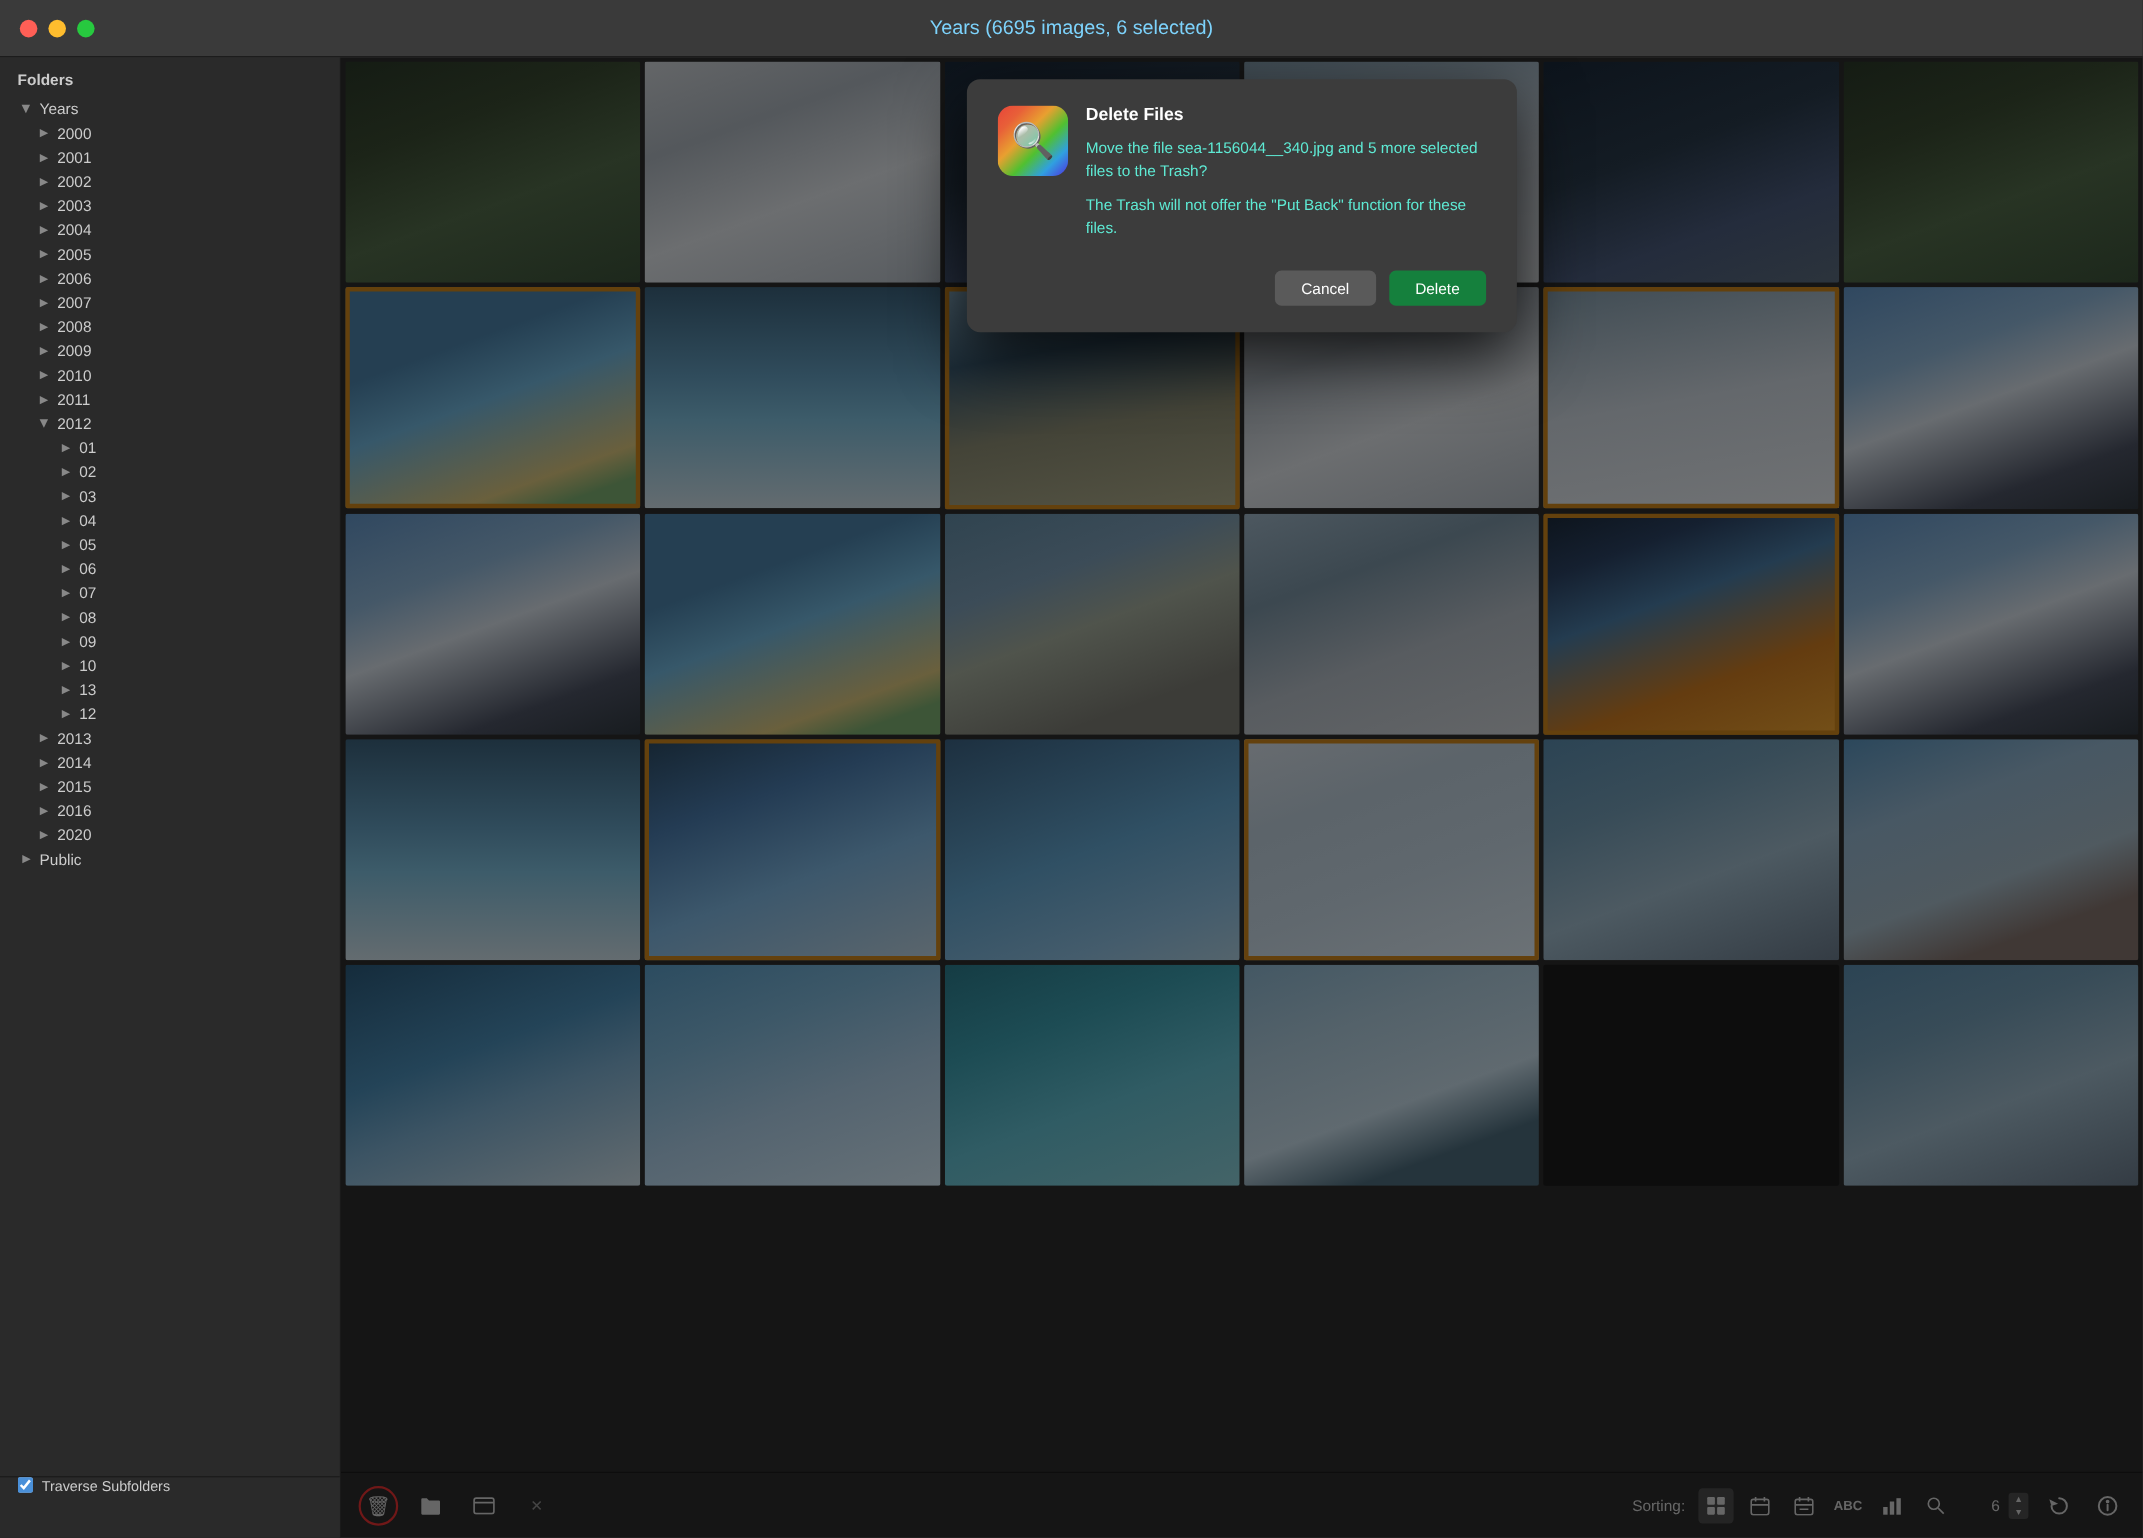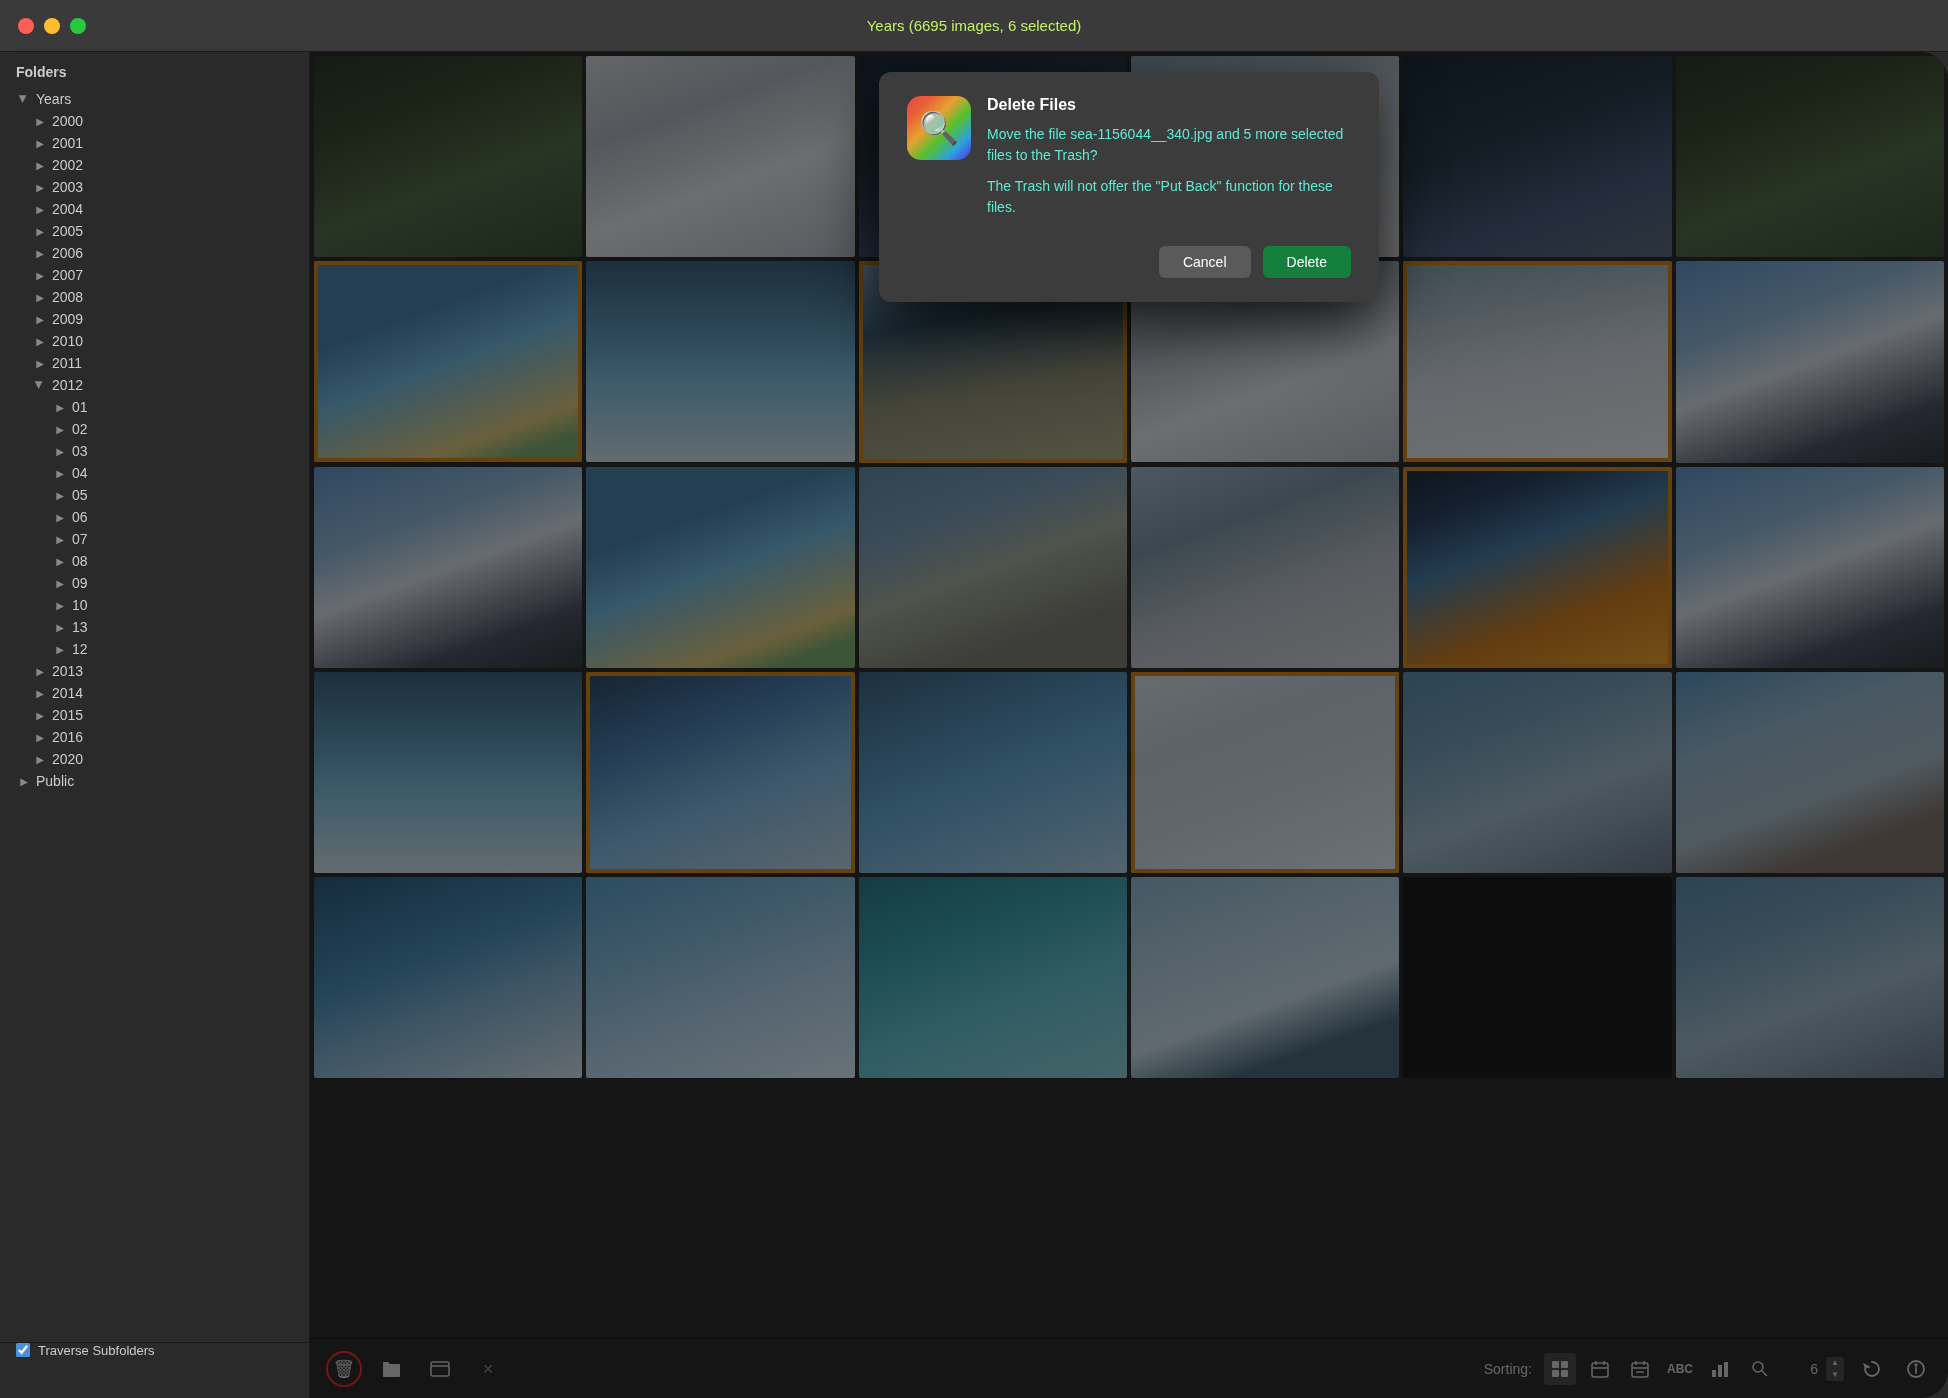--- a/index.html
+++ b/index.html
@@ -34,31 +34,30 @@
       width: 16px;
       height: 16px;
       border-radius: 50%;
       border: none;
       cursor: pointer;
     }
     .btn-close { background: #ff5f56; }
     .btn-min { background: #ffbd2e; }
     .btn-max { background: #27c93f; }
     .titlebar-title {
-      color: #bef264;
-      font-size: 15px;
+      color: #7dd3fc;
+      font-size: 18px;
       font-weight: 500;
     }
 
     
     .main-layout {
       display: flex;
       flex: 1;
       overflow: hidden;
-      border-radius: 27px;
     }
 
     
     .sidebar {
       width: 310px;
       background: #2a2a2a;
       border-right: 1px solid #1a1a1a;
       display: flex;
       flex-direction: column;
       overflow: hidden;

